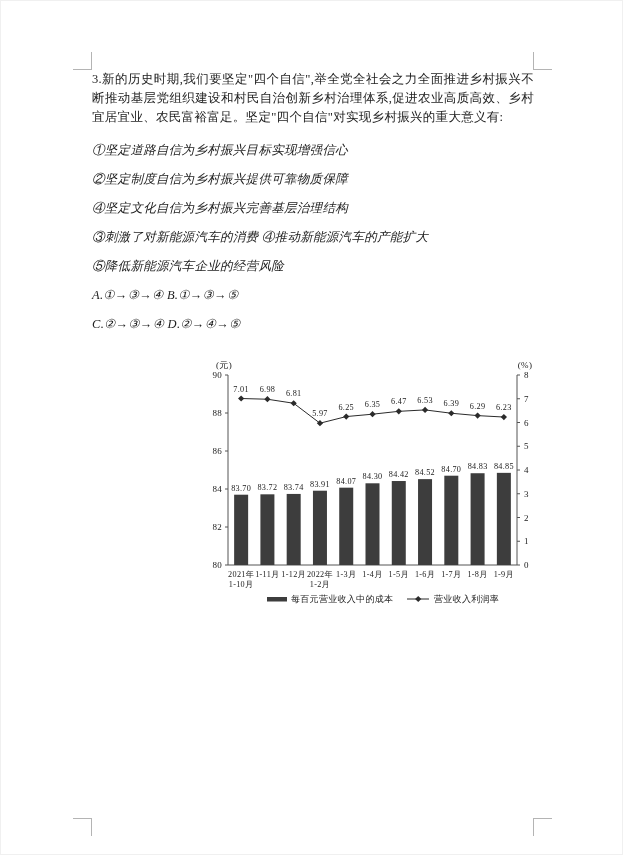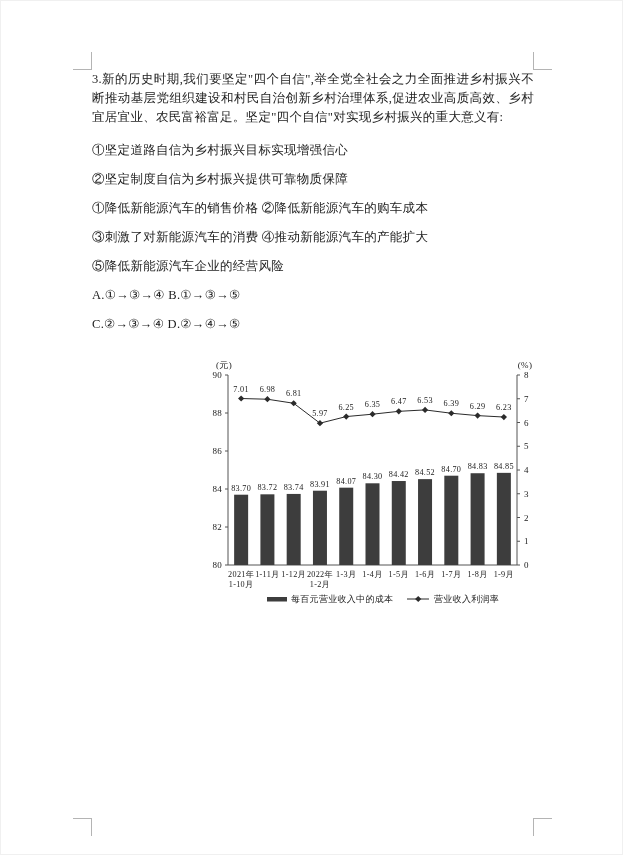--- a/index.html
+++ b/index.html
@@ -26,38 +26,38 @@
 
   .content {
     position: absolute;
     left: 92px; top: 70px;
     width: 442px;
     font-size: 12.5px;
     line-height: 19px;
     letter-spacing: 0.3px;
   }
   .b-para { margin: 0 0 14px 0; text-align: justify; }
-  .b-item { margin: 0 0 10px 0; }
+  .b-item { margin: 0 0 10px 0; font-style: italic; }
   .chart-wrap { margin: 24px 0 0 103px; }
   svg text { font-family: "Liberation Serif", "DejaVu Serif", serif; fill: #222; }
 </style>
 </head>
 <body>
 
 <div class="page">
   <div class="crop tl"></div>
   <div class="crop tr"></div>
   <div class="crop bl"></div>
   <div class="crop br"></div>
 
   <div class="content" id="blocks">
       <p class="b-para">3.新的历史时期,我们要坚定"四个自信",举全党全社会之力全面推进乡村振兴不断推动基层党组织建设和村民自治创新乡村治理体系,促进农业高质高效、乡村宜居宜业、农民富裕富足。坚定"四个自信"对实现乡村振兴的重大意义有:</p>
       <p class="b-item">①坚定道路自信为乡村振兴目标实现增强信心</p>
       <p class="b-item">②坚定制度自信为乡村振兴提供可靠物质保障</p>
-      <p class="b-item">①降低新能源汽车的销售价格 ②降低新能源汽车的购车成本</p>
+      <p class="b-item">④坚定文化自信为乡村振兴完善基层治理结构</p>
       <p class="b-item">③刺激了对新能源汽车的消费 ④推动新能源汽车的产能扩大</p>
       <p class="b-item">⑤降低新能源汽车企业的经营风险</p>
       <p class="b-item">A.①→③→④ B.①→③→⑤</p>
       <p class="b-item">C.②→③→④ D.②→④→⑤</p>
       <div class="chart-wrap"><svg width="345" height="252">
           <line x1="33" y1="17" x2="33" y2="207" stroke="#555555" stroke-width="1"></line>
           <line x1="322" y1="17" x2="322" y2="207" stroke="#555555" stroke-width="1"></line>
           <line x1="33" y1="207" x2="322" y2="207" stroke="#555555" stroke-width="1"></line>
           <text x="29" y="10" font-size="9" text-anchor="middle">(元)</text>
           <text x="330" y="10" font-size="9" text-anchor="middle">(%)</text>

